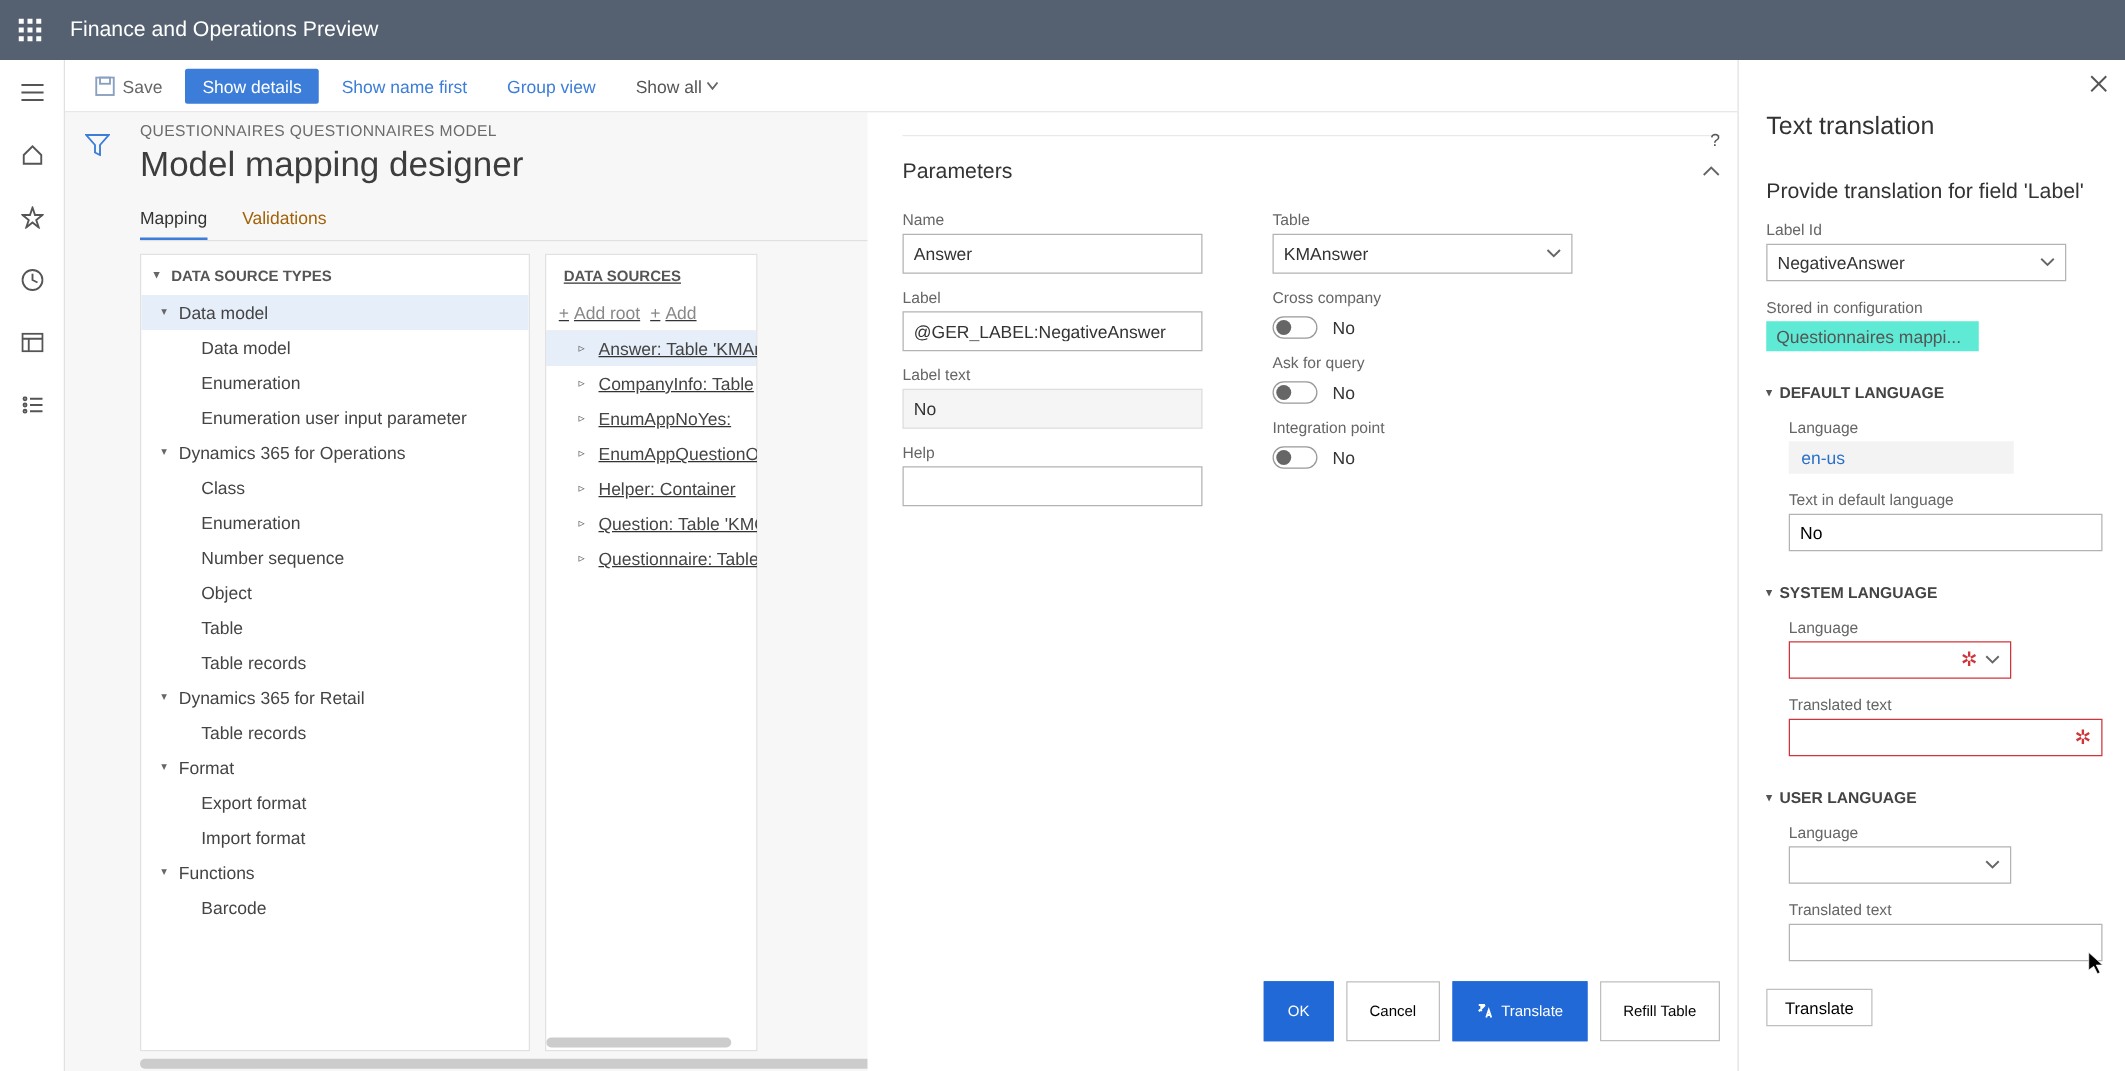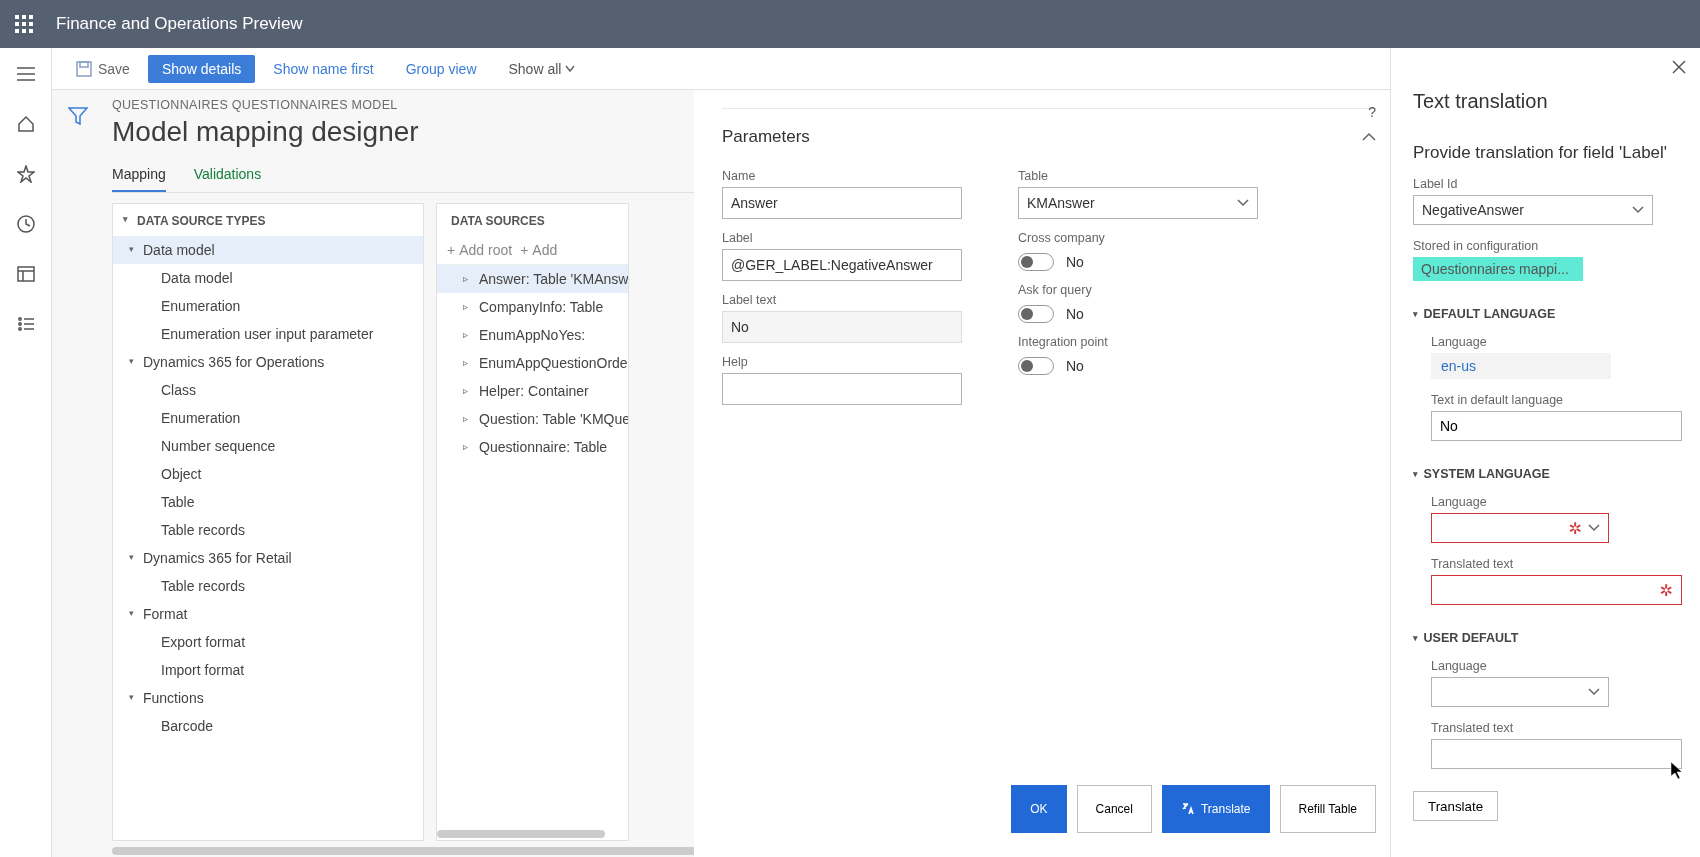--- a/index.html
+++ b/index.html
@@ -31,27 +31,27 @@
 .tb-btn.showall { color: #555; display: flex; align-items: center; gap: 4px; }
 
 
 .content-bg { flex: 1; background: #f7f7f7; display: flex; position: relative; overflow: hidden; }
 .filter-rail { width: 52px; display: flex; justify-content: center; padding-top: 14px; }
 
 .desig-body { flex: 1; padding: 8px 12px 0 8px; display: flex; flex-direction: column; min-width: 0; }
 .breadcrumb { font-size: 12.5px; color: #6b6b6b; letter-spacing: 0.3px; }
 .page-title { font-size: 28px; color: #3d3d3d; margin-top: 4px; }
 .tabs-row { display: flex; gap: 28px; margin-top: 18px; border-bottom: 1px solid #e1e1e1; }
-.tab { padding-bottom: 8px; color: #15803d; cursor: pointer; }
+.tab { padding-bottom: 8px; color: #a16207; cursor: pointer; }
 .tab.active { color: #333; border-bottom: 2.5px solid #3b7dd8; }
 
 .panels-row { display: flex; gap: 12px; margin-top: 10px; flex: 1; min-height: 0; }
 .panel { background: #fff; border: 1px solid #e1e1e1; display: flex; flex-direction: column; min-width: 0; overflow: hidden; }
 .panel.ds-types { width: 312px; }
-.panel.ds { width: 193px; }
+.panel.ds { width: 170px; text-decoration: underline; }
 .panel-head { font-size: 12px; font-weight: 600; color: #555; padding: 10px 14px 8px 24px; }
 .panel.ds-types .panel-head::before { content: "▾"; position: absolute; margin-left: -14px; font-size: 9px; color: #666; }
 .tree { flex: 1; overflow-y: auto; padding-bottom: 8px; }
 .node { padding: 6px 8px 6px 40px; position: relative; cursor: pointer; font-size: 14px; color: #444; white-space: nowrap; }
 .node.group { padding-left: 30px; }
 .node.group::before { content: "▾"; position: absolute; left: 16px; top: 8px; font-size: 9px; color: #666; }
 .node.selected { background: #e6eef9; }
 .node.child { padding-left: 48px; }
 
 .ds-toolbar { display: flex; gap: 8px; padding: 6px 10px; border-bottom: 1px solid #eee; color: #888; }
@@ -344,21 +344,21 @@
         <svg width="12" height="8" fill="none" stroke="#666" stroke-width="1.5" style="margin-left:6px;">
           <path d="M1 1 L6 6 L11 1"></path>
         </svg>
       </div>
     <div class="rp-lbl" style="margin-left:18px;">Translated text</div>
     <div class="rp-inp rp-err" style="margin-left:18px; width: calc(100% - 18px);">
         <span></span>
         <span class="rp-err-mark">✲</span>
       </div>
 
-    <div class="rp-section">USER DEFAULT</div>
+    <div class="rp-section">USER LANGUAGE</div>
     <div class="rp-lbl" style="margin-left:18px;">Language</div>
     <div class="rp-inp rp-inp-select" style="margin-left:18px;">
         <span></span>
         <svg width="12" height="8" fill="none" stroke="#666" stroke-width="1.5" style="margin-left:auto;">
           <path d="M1 1 L6 6 L11 1"></path>
         </svg>
       </div>
     <div class="rp-lbl" style="margin-left:18px;">Translated text</div>
     <input class="rp-inp" style="margin-left: 18px; width: calc(100% - 18px);" value="">
 

